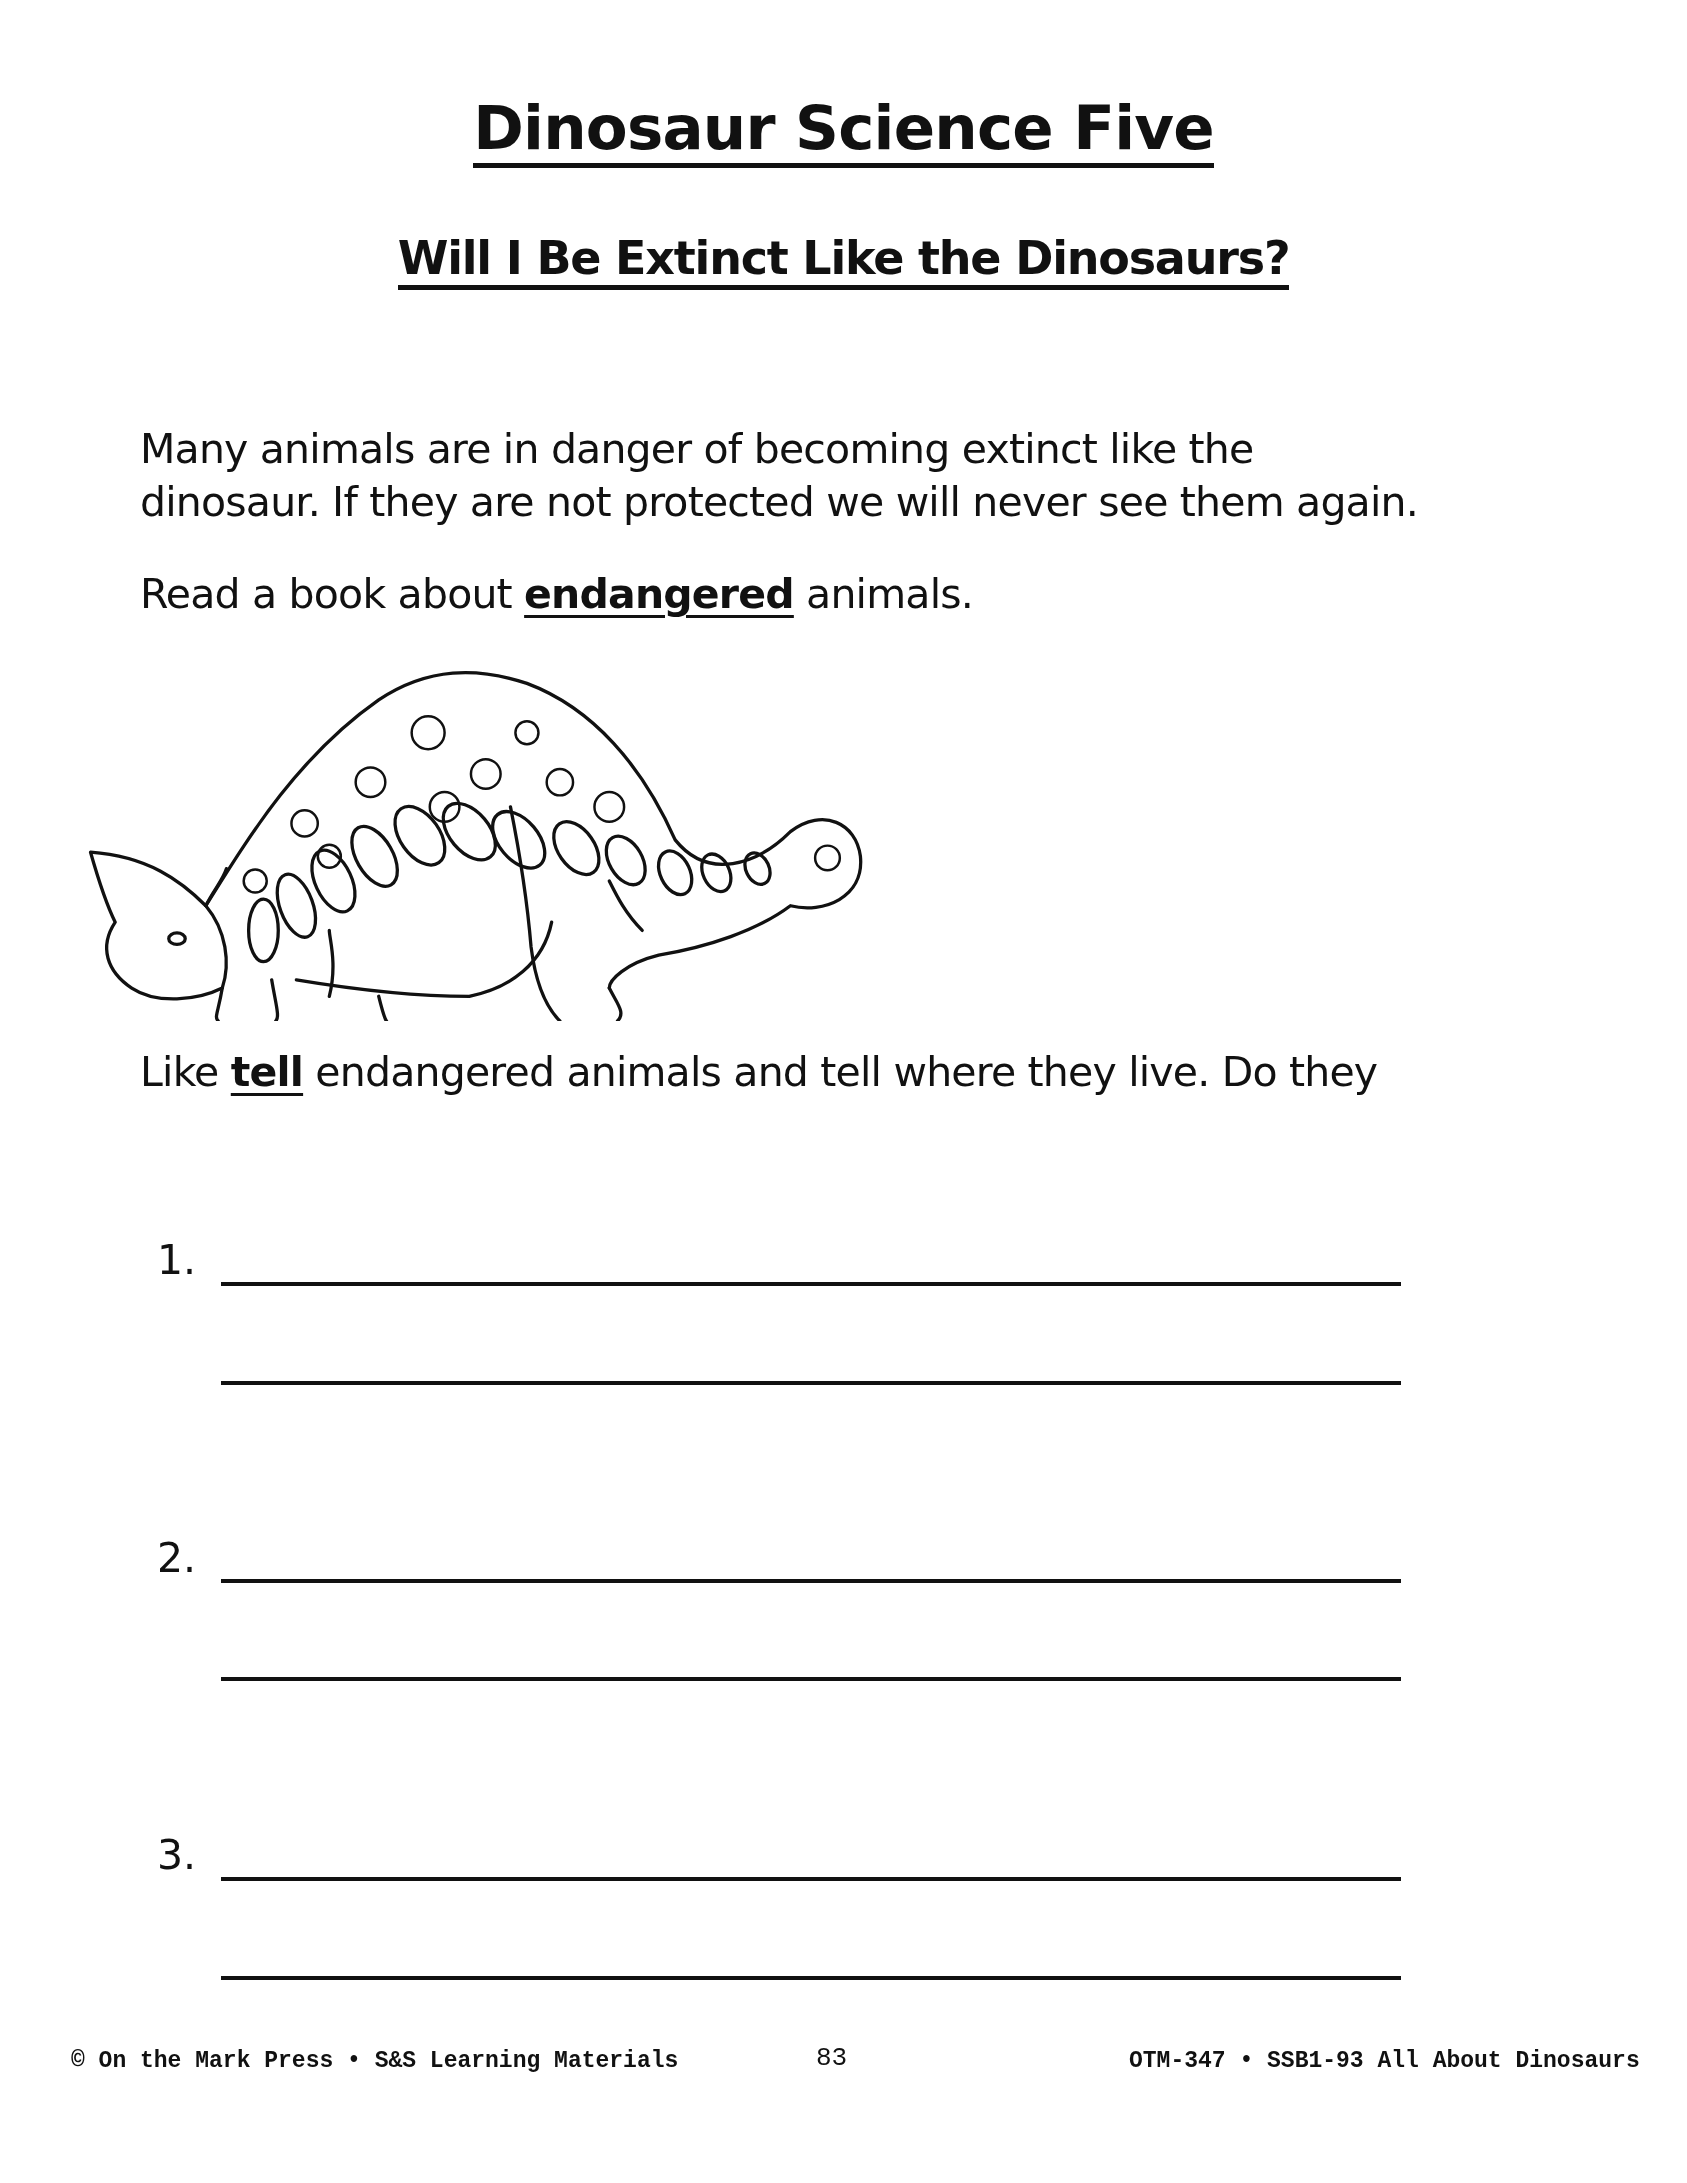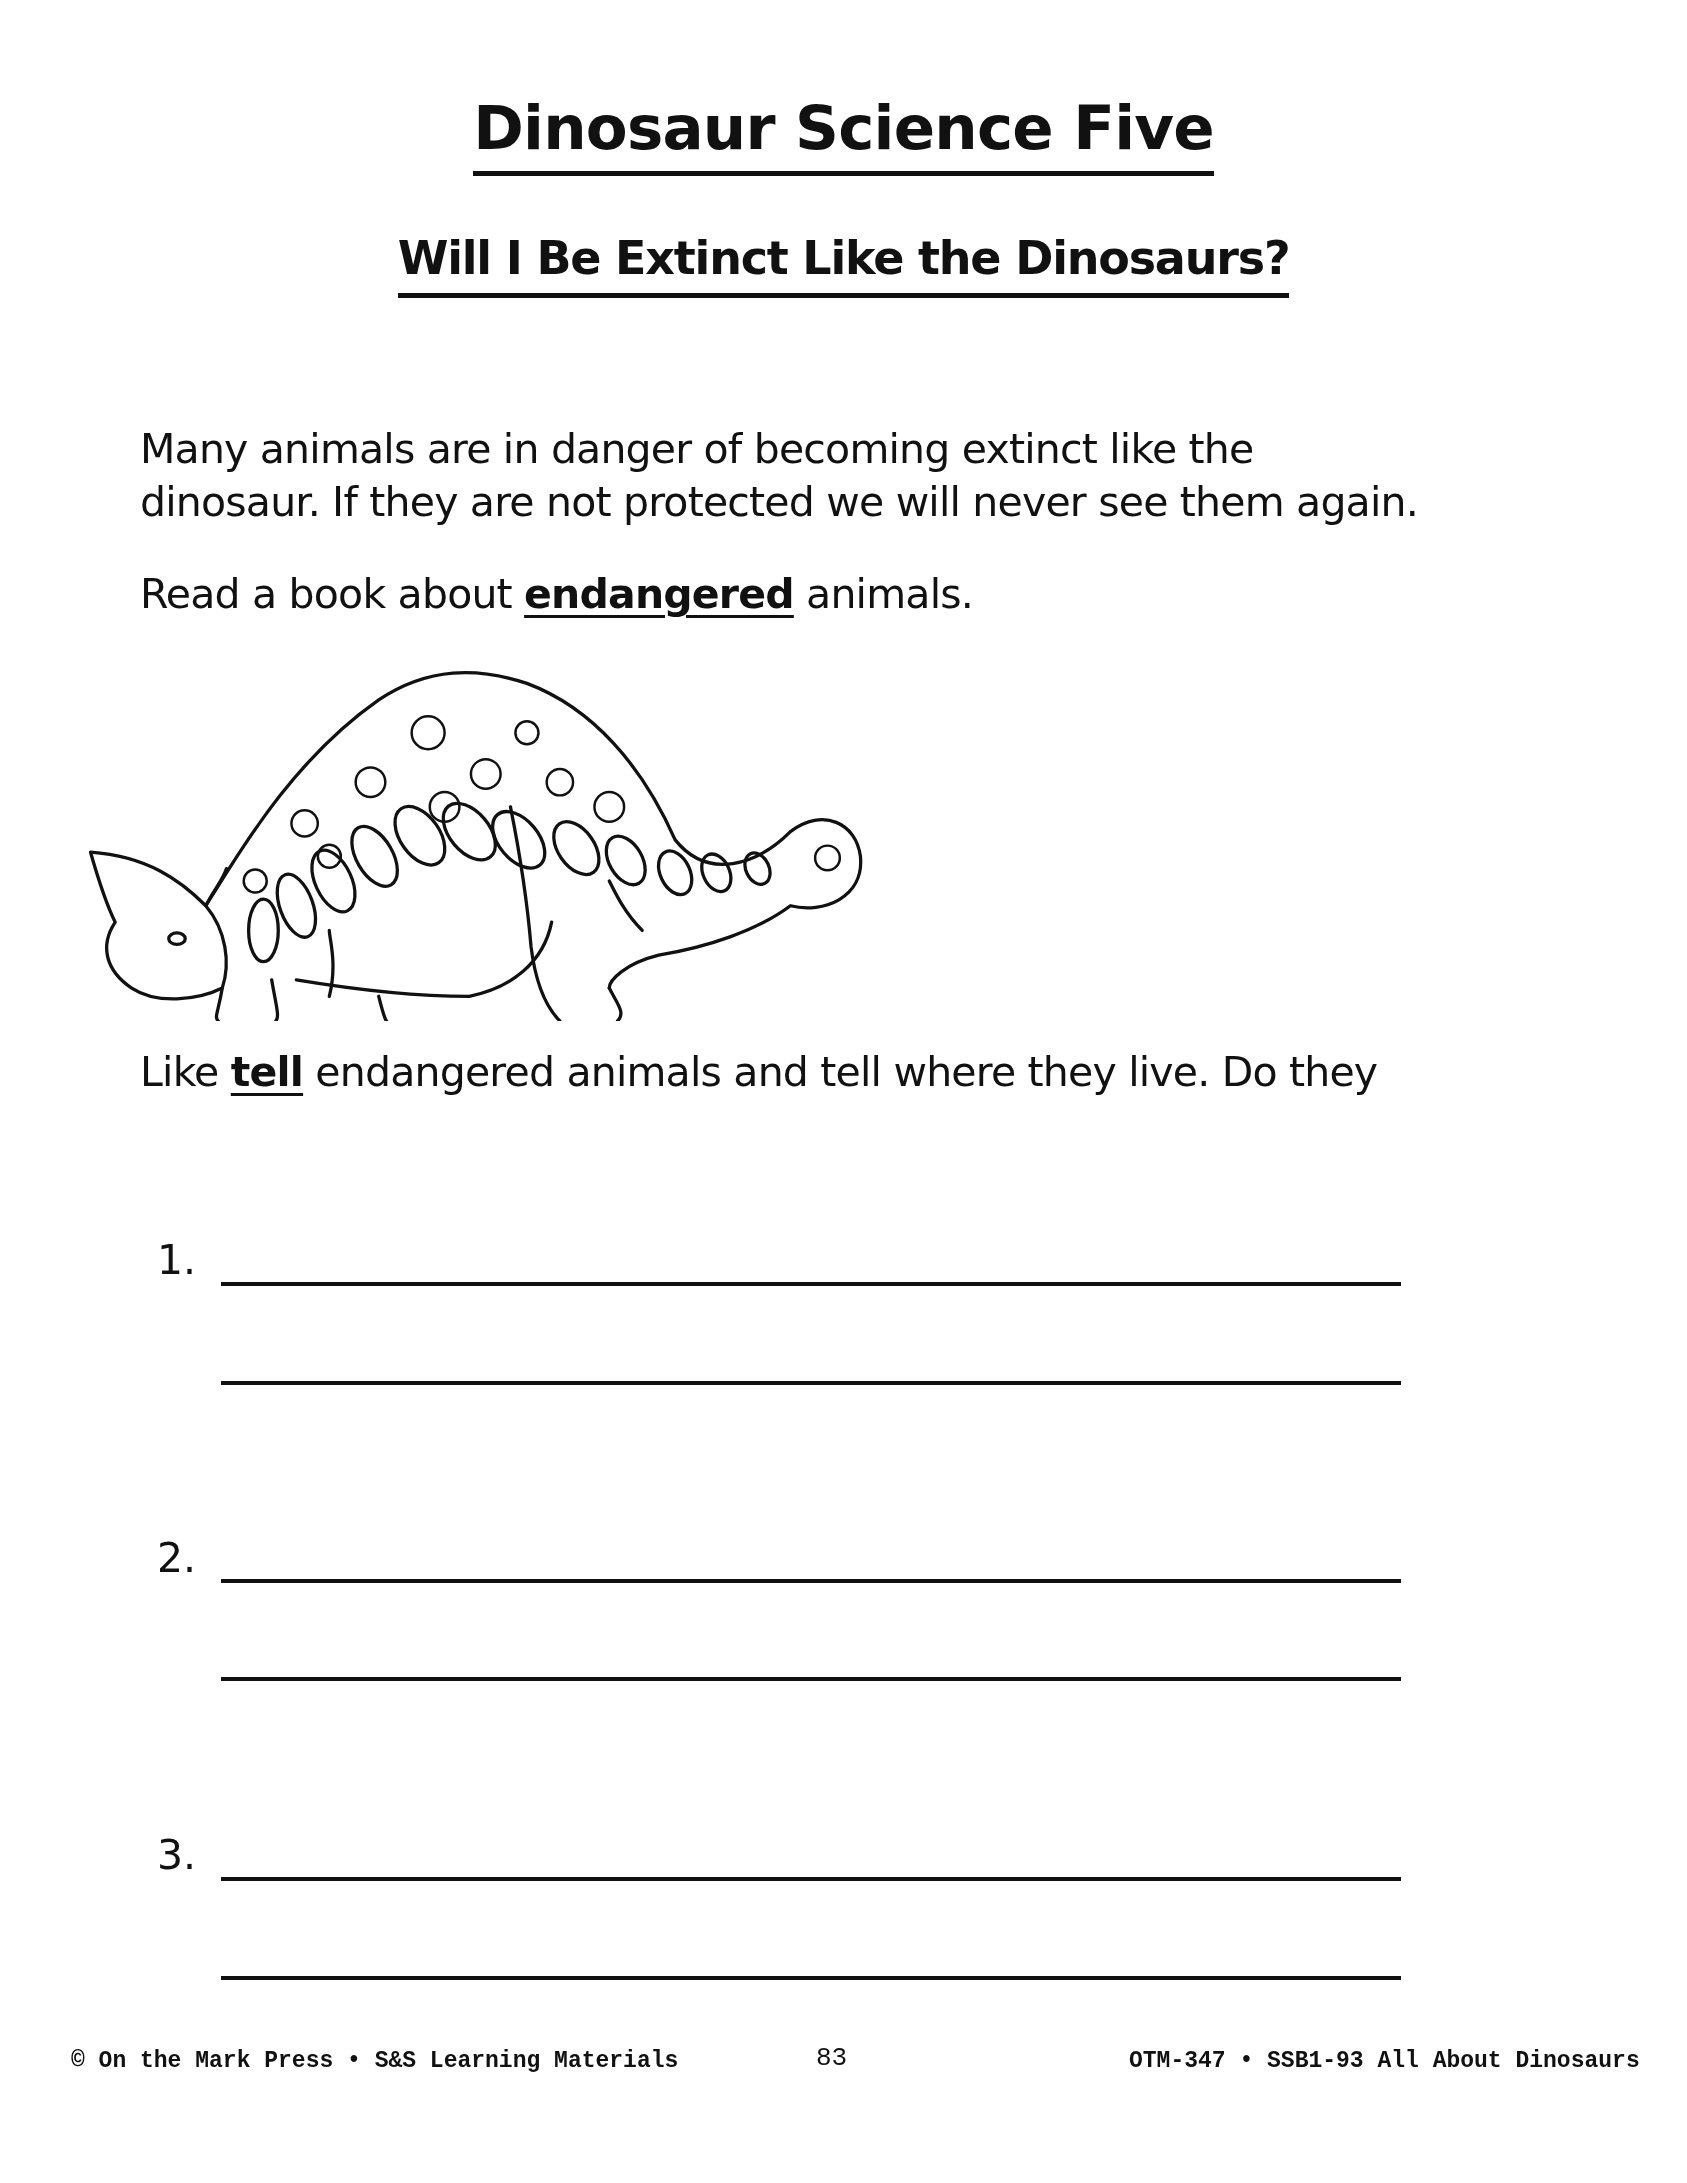--- a/index.html
+++ b/index.html
@@ -2,21 +2,21 @@
 <html style="font-size:13px"><head>
 <meta charset="utf-8">
 <style>
   html, body { margin: 0; padding: 0; background: #ffffff; }
   body { width: 1687px; height: 2183px; position: relative; overflow: hidden; color: #111; font-family: "DejaVu Sans", sans-serif; }
   .page { position: absolute; inset: 0; }
   .title {
     position: absolute; top: 92px; left: 0; width: 1687px; text-align: center;
     font-family: "DejaVu Sans", sans-serif; font-weight: bold; font-size: 61px; letter-spacing: -0.8px;
   }
-  .title span, .subtitle span { border-bottom: 5.8px solid #111; padding-bottom: 8px; }
+  .title span, .subtitle span { border-bottom: 5.8px solid #111; padding-bottom: 0; }
   .subtitle {
     position: absolute; top: 231px; left: 0; width: 1687px; text-align: center;
     font-family: "DejaVu Sans", sans-serif; font-weight: bold; font-size: 46px; letter-spacing: -1.2px;
   }
   .para {
     position: absolute; left: 140px; width: 1417px;
     font-family: "DejaVu Sans", sans-serif; font-size: 41px; line-height: 53px; letter-spacing: -0.8px;
   }
   .para b { font-weight: bold; text-decoration: underline; text-decoration-thickness: 3.3px; text-underline-offset: 6.6px; }
   .p1 { top: 330px; }

